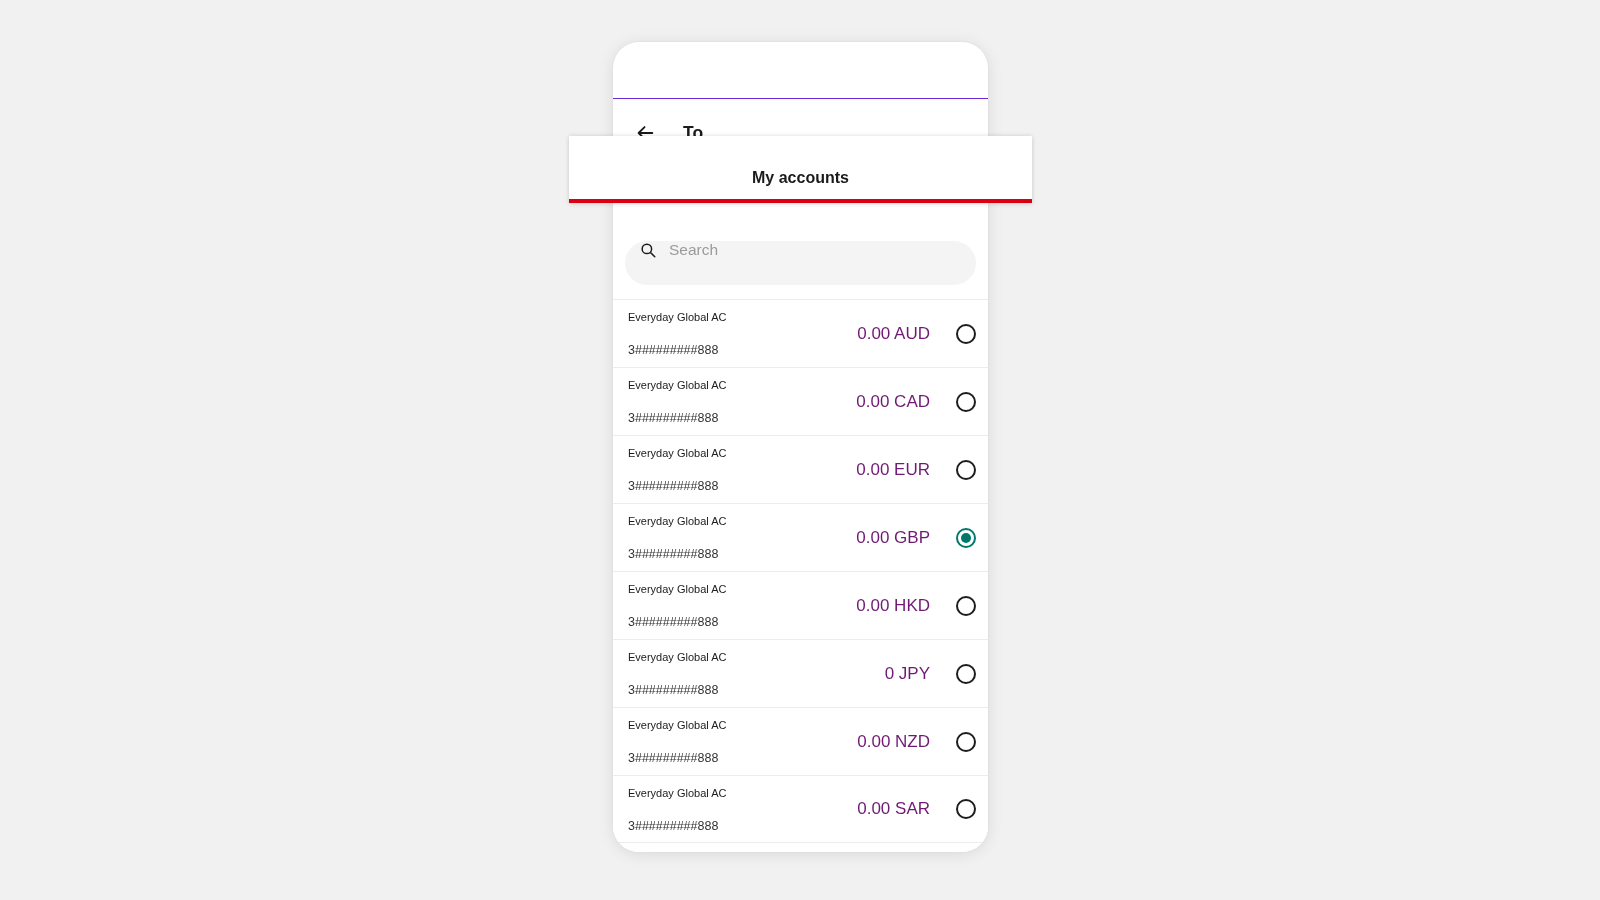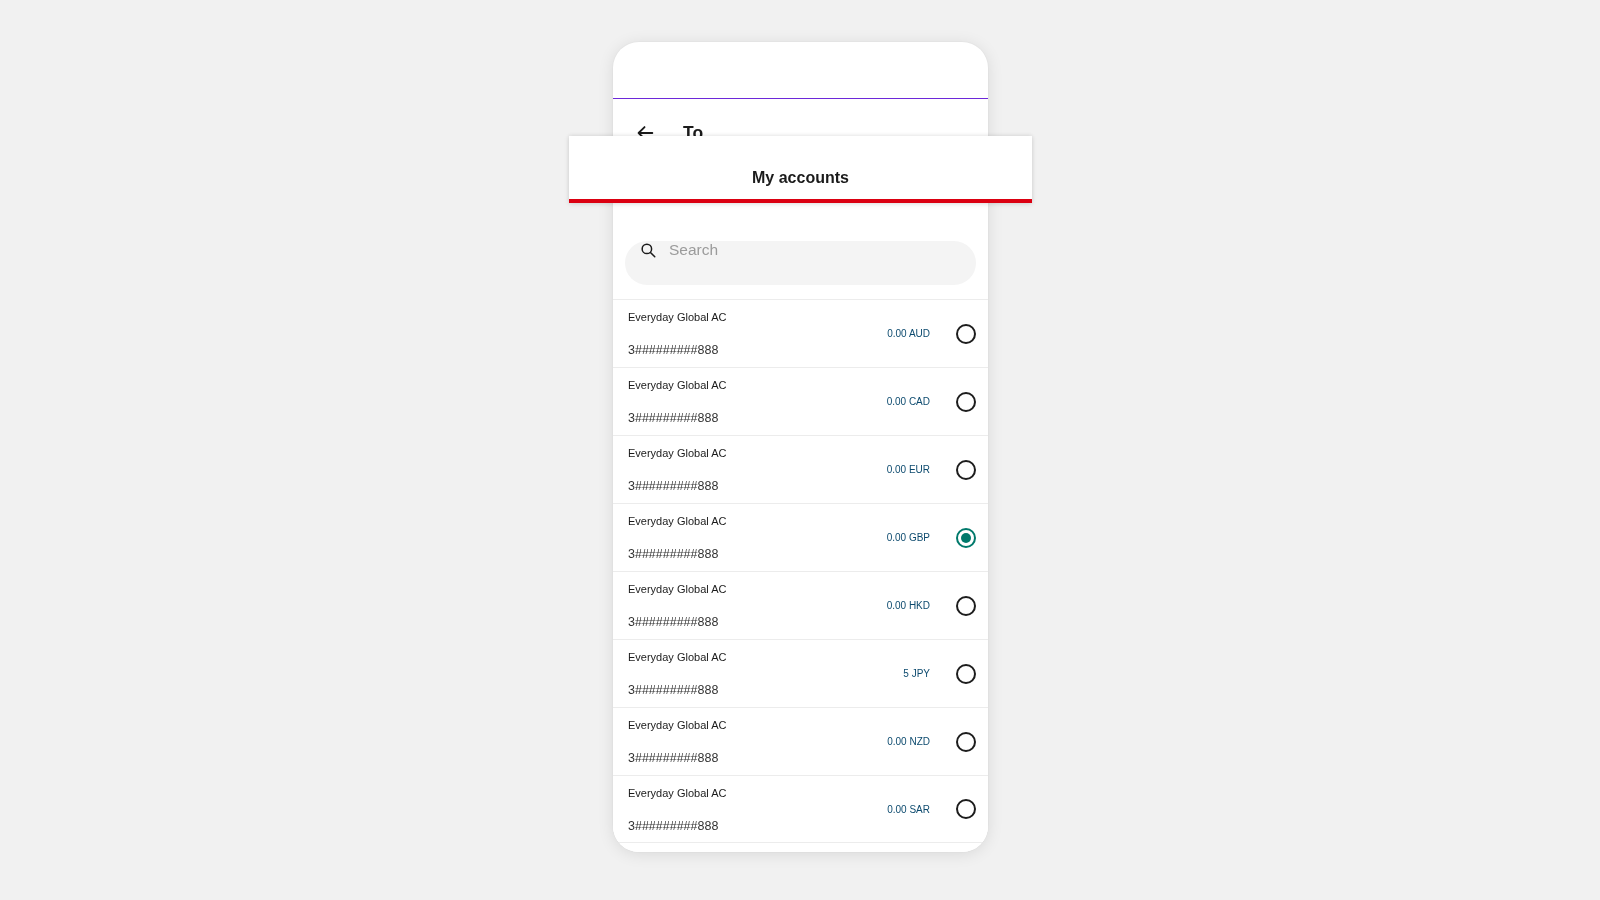--- a/index.html
+++ b/index.html
@@ -175,22 +175,22 @@
     white-space: nowrap;
   }
   .acct-number {
     font-size: 12.5px;
     color: #333333;
     line-height: 17px;
     margin-top: 15px;
     white-space: nowrap;
   }
   .acct-balance {
-    font-size: 10px;
-    color: #0c4a6e;
+    font-size: 17px;
+    color: #701a75;
     text-align: right;
     white-space: nowrap;
     margin-right: 26px;
   }
   .radio {
     width: 20px;
     height: 20px;
     flex: 0 0 20px;
     border-radius: 50%;
     box-sizing: border-box;
@@ -279,21 +279,21 @@
             <div class="acct-number">3#########888</div>
           </div>
           <div class="acct-balance">0.00 HKD</div>
           <div class="radio"></div>
         </div>
         <div class="account-row">
           <div class="acct-texts">
             <div class="acct-name">Everyday Global AC</div>
             <div class="acct-number">3#########888</div>
           </div>
-          <div class="acct-balance">5 JPY</div>
+          <div class="acct-balance">0 JPY</div>
           <div class="radio"></div>
         </div>
         <div class="account-row">
           <div class="acct-texts">
             <div class="acct-name">Everyday Global AC</div>
             <div class="acct-number">3#########888</div>
           </div>
           <div class="acct-balance">0.00 NZD</div>
           <div class="radio"></div>
         </div>

